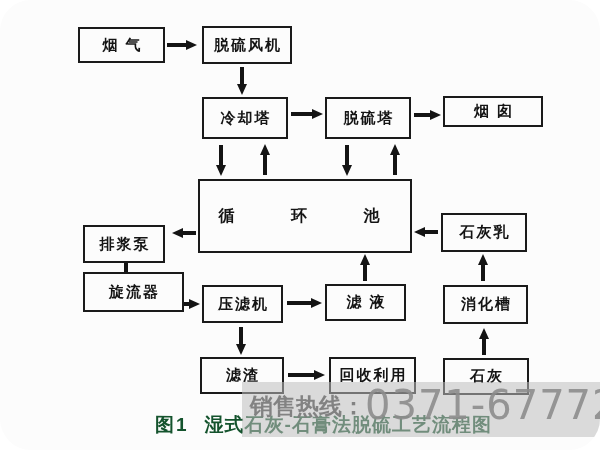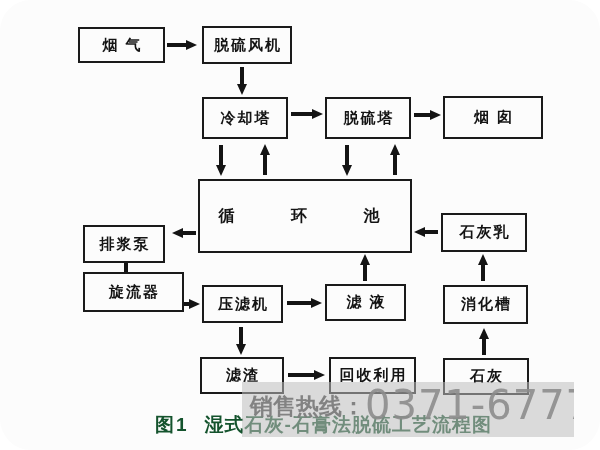--- a/index.html
+++ b/index.html
@@ -20,21 +20,21 @@
   .box span{white-space:pre;letter-spacing:2px;padding-left:2px;}
   .box.wide span{letter-spacing:26px;padding-left:14px;font-size:16px;}
   .caption{
     position:absolute;left:155px;top:412px;z-index:3;
     color:#14532d;font-weight:bold;font-size:19px;
     display:flex;align-items:baseline;white-space:pre;
   }
   .caption .fig-label{margin-right:16px;letter-spacing:2px;}
   .caption .fig-title{letter-spacing:1px;}
   .watermark{
-    position:absolute;left:242px;top:382px;width:332px;height:55px;
+    position:absolute;left:242px;top:382px;width:358px;height:55px;
     background:rgba(190,190,190,0.55);z-index:5;
     display:flex;align-items:flex-start;overflow:hidden;
   }
   .wm-label{
     font-weight:bold;font-size:23px;line-height:1;
     color:rgba(125,125,125,0.95);margin:13px 0 0 8px;white-space:pre;
   }
   .wm-phone{
     font-family:"DejaVu Sans",sans-serif;
     font-size:40px;line-height:1;font-weight:400;
@@ -83,21 +83,21 @@
   </div>
 
   <div class="box" style="left:202px;top:97px;width:86px;height:42px">
     <span>冷却塔</span>
   </div>
 
   <div class="box" style="left:325px;top:97px;width:86px;height:42px">
     <span>脱硫塔</span>
   </div>
 
-  <div class="box" style="left:443px;top:96px;width:100px;height:43px">
+  <div class="box" style="left:443px;top:96px;width:100px;height:31px">
     <span>烟 囱</span>
   </div>
 
   <div class="box wide" style="left:198px;top:179px;width:214px;height:74px">
     <span>循 环 池</span>
   </div>
 
   <div class="box" style="left:83px;top:225px;width:82px;height:38px">
     <span>排浆泵</span>
   </div>

